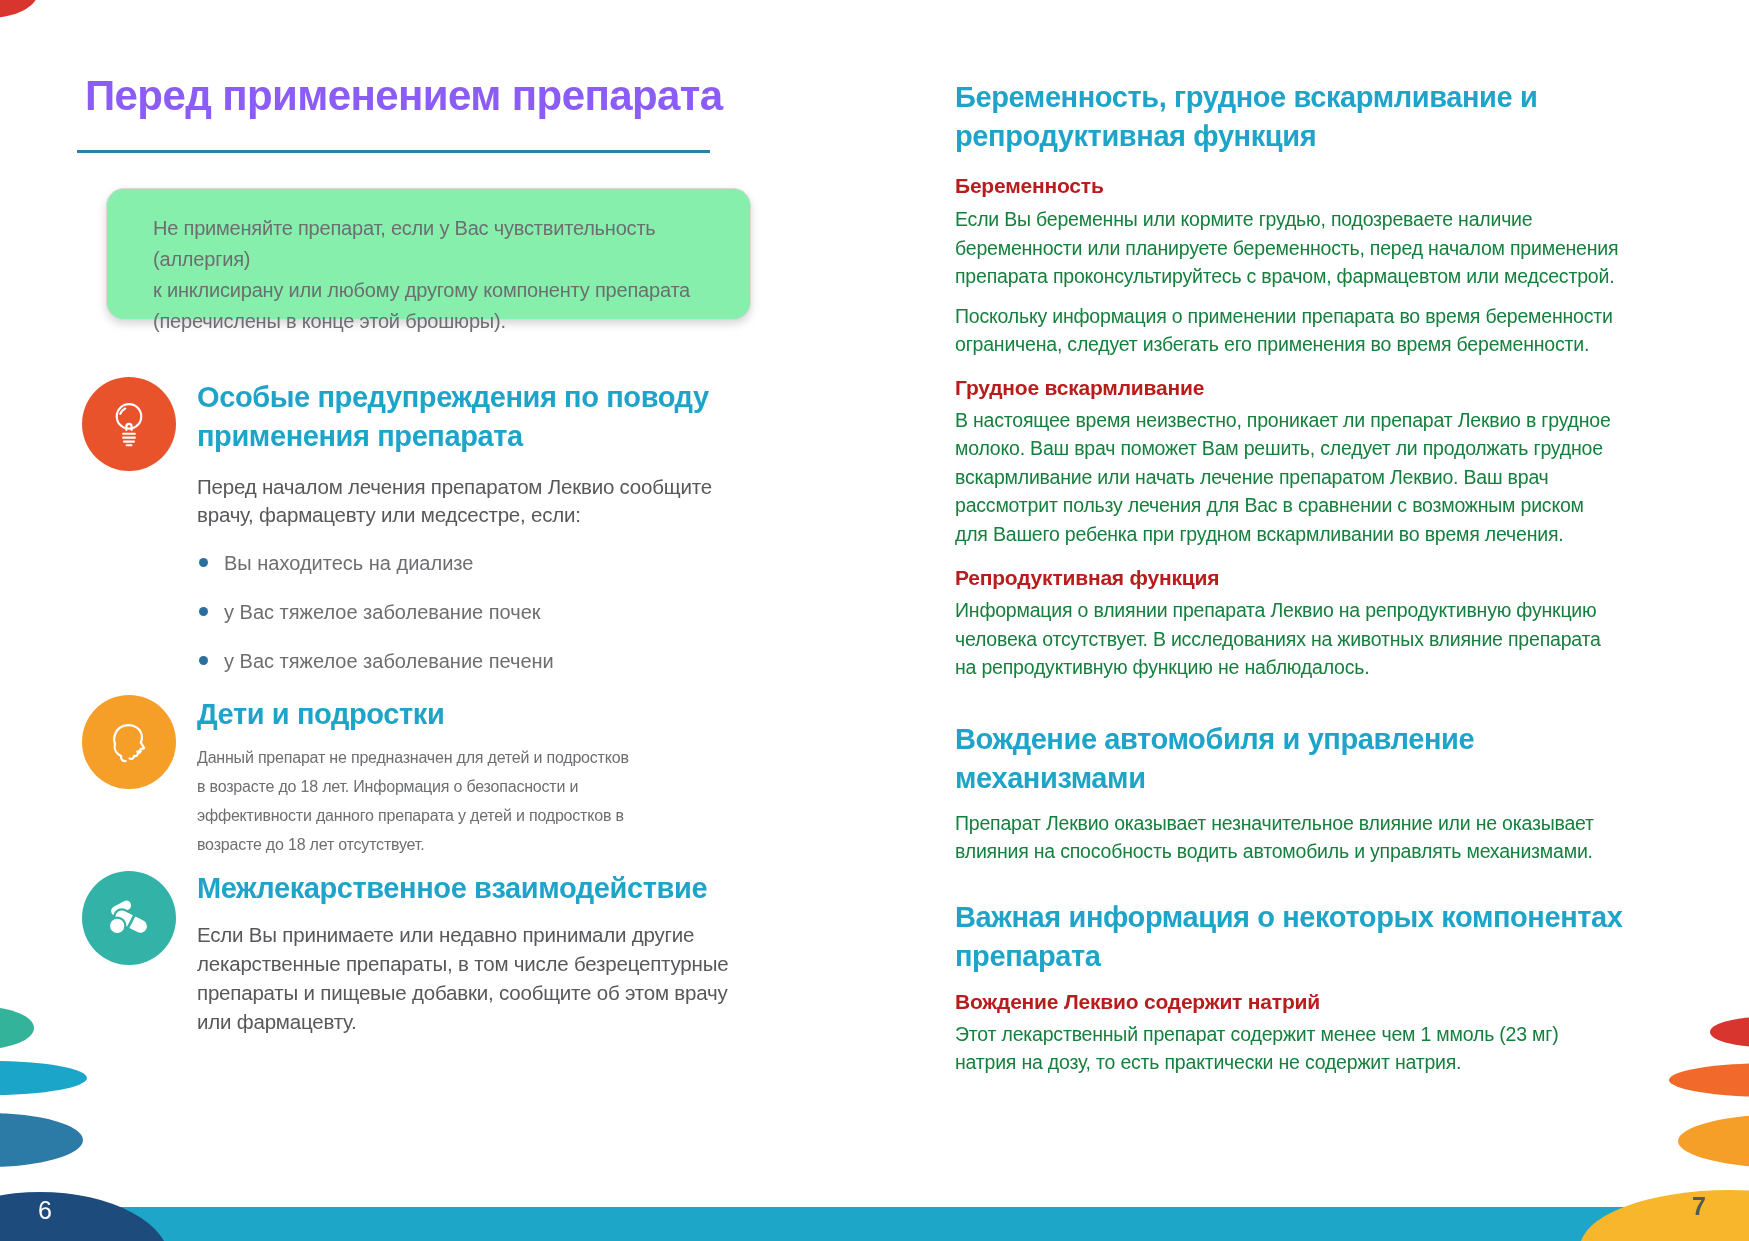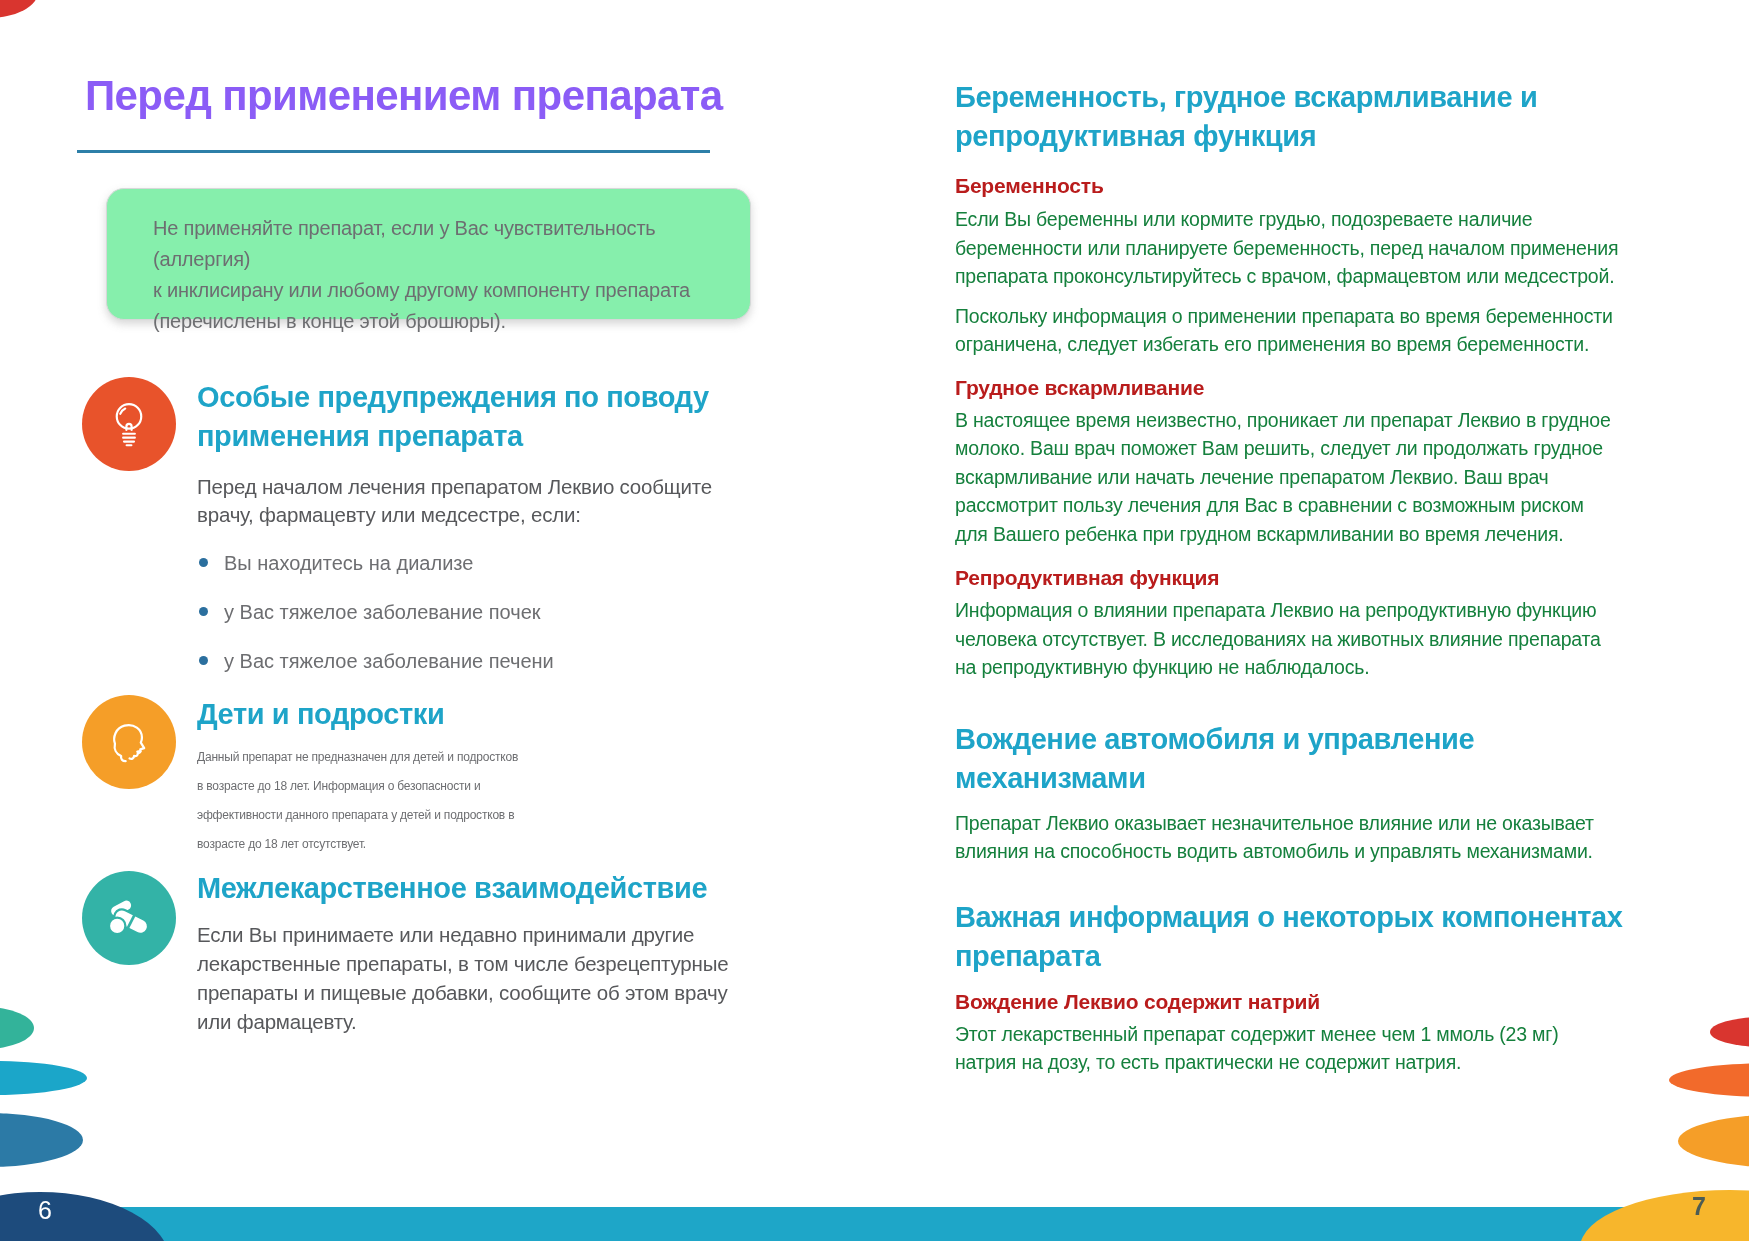--- a/index.html
+++ b/index.html
@@ -28,21 +28,21 @@
   .ic3{top:871px;background:#33b3a7;}
   .sec-body{position:absolute;left:197px;width:610px;}
   .sb1{top:378px;} .sb2{top:695px;} .sb3{top:869px;}
   .sec-h{
     margin:0;font-size:29px;line-height:39px;font-weight:bold;color:#1ea4c8;
     white-space:pre-line;letter-spacing:-0.4px;
   }
   .lead{margin:17px 0 0;font-size:20.5px;line-height:28px;font-weight:normal;color:#57585b;
     white-space:pre-line;letter-spacing:-0.2px;}
   .lead3{margin:12px 0 0;line-height:29px;}
-  .bodytxt{margin:9px 0 0;font-size:12px;line-height:29px;color:#6d6e71;white-space:pre-line;letter-spacing:-0.2px;}
+  .bodytxt{margin:9px 0 0;font-size:16px;line-height:29px;color:#6d6e71;white-space:pre-line;letter-spacing:-0.2px;}
   ul.bullets{list-style:none;margin:20px 0 0;padding:0;}
   ul.bullets li{
     position:relative;padding-left:27px;margin:0 0 21px;font-size:20px;line-height:28px;color:#6d6e71;
   }
   ul.bullets li::before{
     content:"";position:absolute;left:2px;top:9px;width:9px;height:9px;border-radius:50%;background:#2b6f9e;
   }
   
   .rcol{position:absolute;left:955px;top:78px;width:700px;}
   .rcol .sec-h{letter-spacing:-0.4px;}

